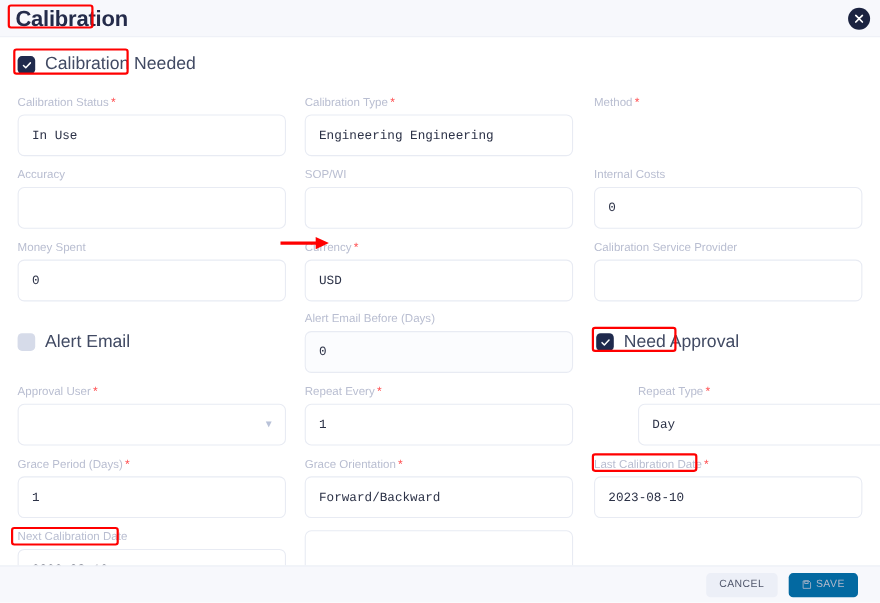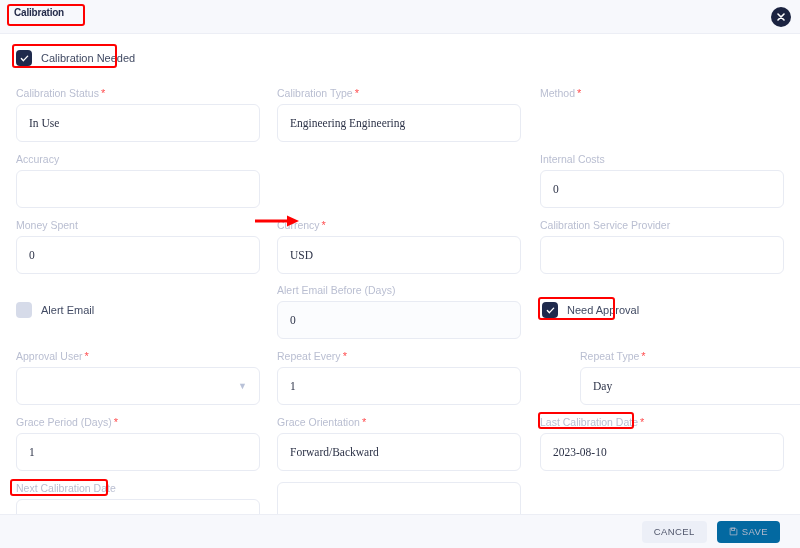--- a/index.html
+++ b/index.html
@@ -17,21 +17,21 @@
 
   
   .modal-header {
     position: absolute; left: 0; top: 0;
     width: 800px; height: 34px;
     background: #f7f8fc;
     border-bottom: 1px solid #eceef5;
   }
   .modal-title {
     position: absolute; left: 14px; top: 7px;
-    font-size: 10px; font-weight: bold;
+    font-size: 20px; font-weight: bold;
     color: #242b4a;
     letter-spacing: -0.2px;
   }
   .close-btn {
     position: absolute; right: 9px; top: 7px;
     width: 20px; height: 20px; border-radius: 50%;
     background: #1b2340;
     display: flex; align-items: center; justify-content: center;
     cursor: pointer;
   }
@@ -65,21 +65,21 @@
     width: 100%;
     height: 38px;
     background: #ffffff;
     border: 1px solid #e8ebf3;
     border-radius: 6px;
     font-size: 11.5px;
     color: #2c3247;
     padding: 16px 12px;
     display: flex;
     align-items: center;
-    font-family: Liberation Serif, serif;
+    font-family: Liberation Mono, monospace;
   }
   .field-input.select {
     justify-content: space-between;
   }
   .chev {
     color: #b9c2d8;
     font-size: 9px;
     line-height: 1;
   }
 
@@ -92,21 +92,21 @@
   }
   .cb {
     width: 16px; height: 16px;
     border-radius: 4px;
     flex: none;
     display: flex; align-items: center; justify-content: center;
   }
   .cb.checked { background: #1f2a4d; }
   .cb.unchecked { background: #d6dbe9; }
   .cb-label {
-    font-size: 11px;
+    font-size: 16px;
     color: #414a63;
     white-space: nowrap;
   }
 
   
   .modal-footer {
     position: absolute; left: 0; bottom: 0;
     width: 800px; height: 34px;
     background: #f7f8fc;
     border-top: 1px solid #eceef5;
@@ -185,20 +185,24 @@
       <div class="field-input">Engineering Engineering</div>
     </div>
     <div class="field" style="left:540px; top:53px; width:244px;">
       <span class="field-label"><span>Method</span><span class="req">*</span></span>
     </div>
 
     <div class="field" style="left:16px; top:119px; width:244px;">
       <span class="field-label">Accuracy</span>
       <div class="field-input"></div>
     </div>
+    <div class="field" style="left:277px; top:119px; width:244px;">
+      <span class="field-label">SOP/WI</span>
+      <div class="field-input"></div>
+    </div>
     <div class="field" style="left:540px; top:119px; width:244px;">
       <span class="field-label">Internal Costs</span>
       <div class="field-input">0</div>
     </div>
 
     <div class="field" style="left:16px; top:185px; width:244px;">
       <span class="field-label">Money Spent</span>
       <div class="field-input">0</div>
     </div>
     <div class="field" style="left:277px; top:185px; width:244px;">

